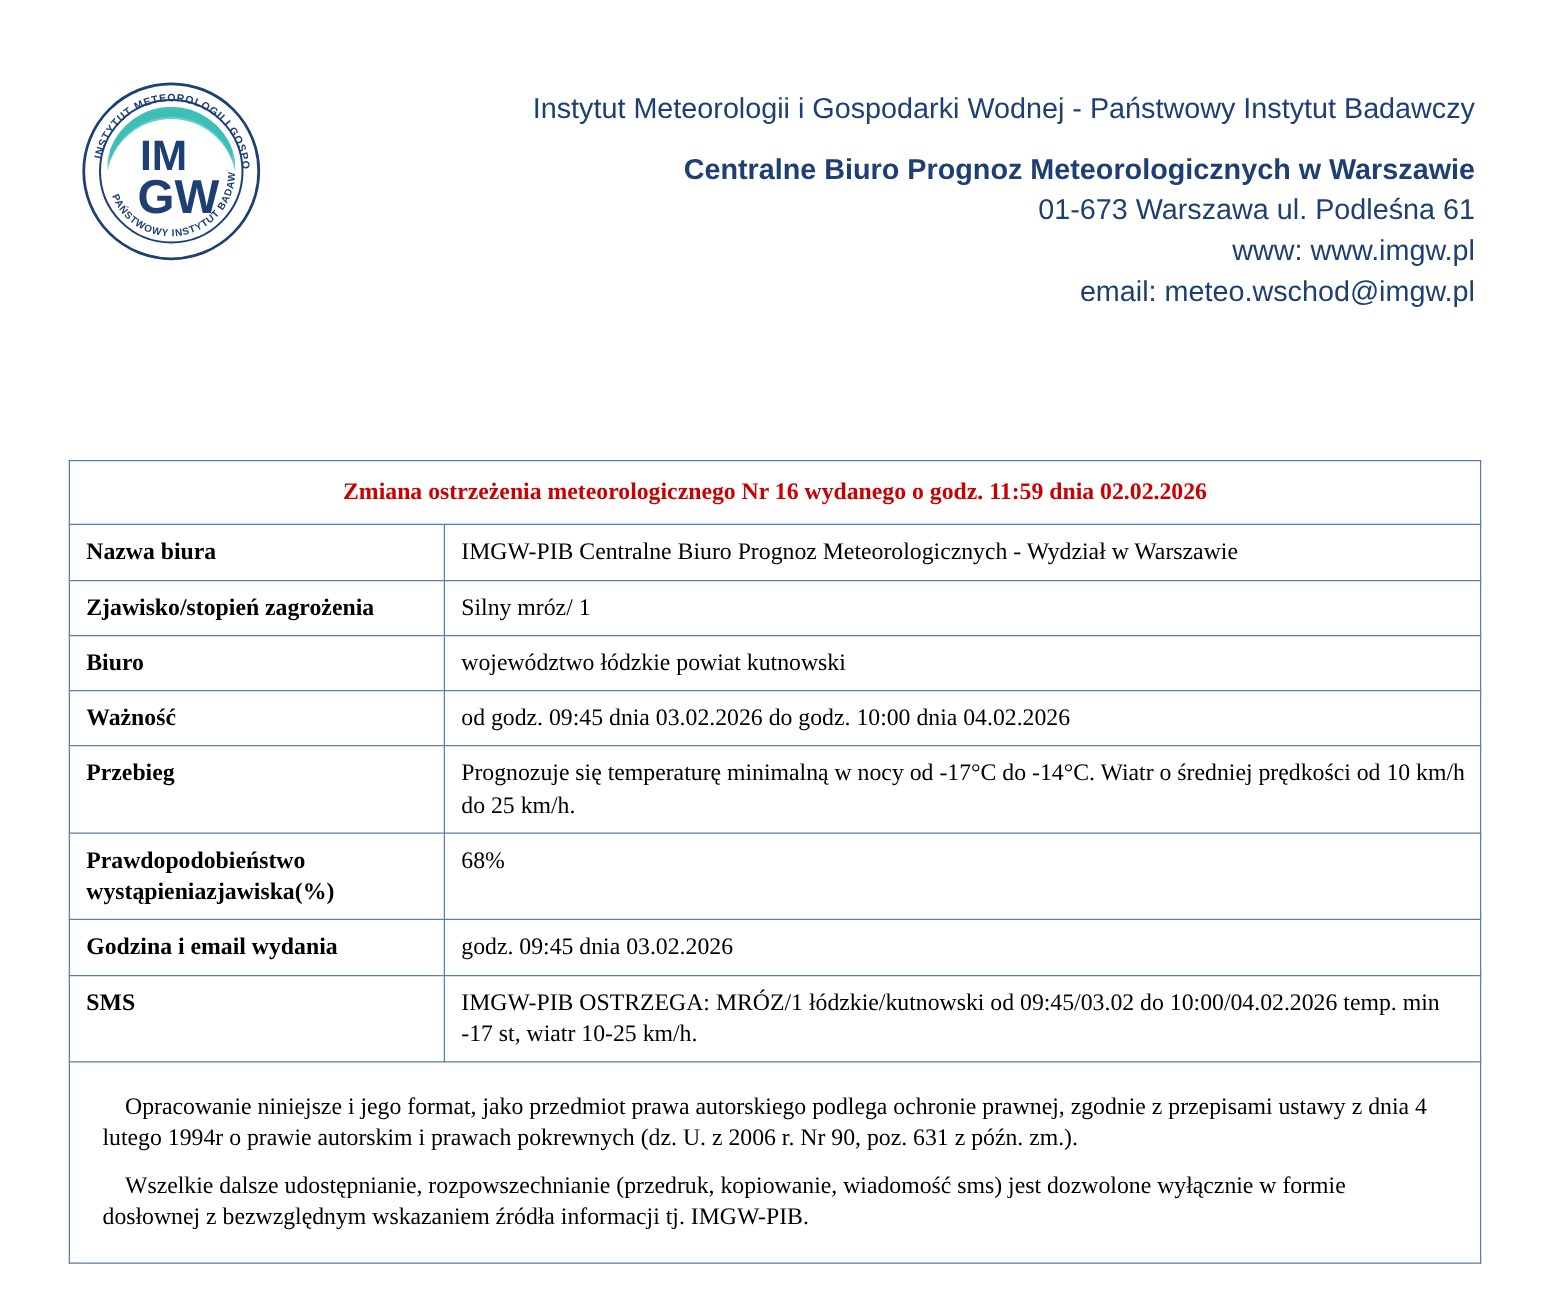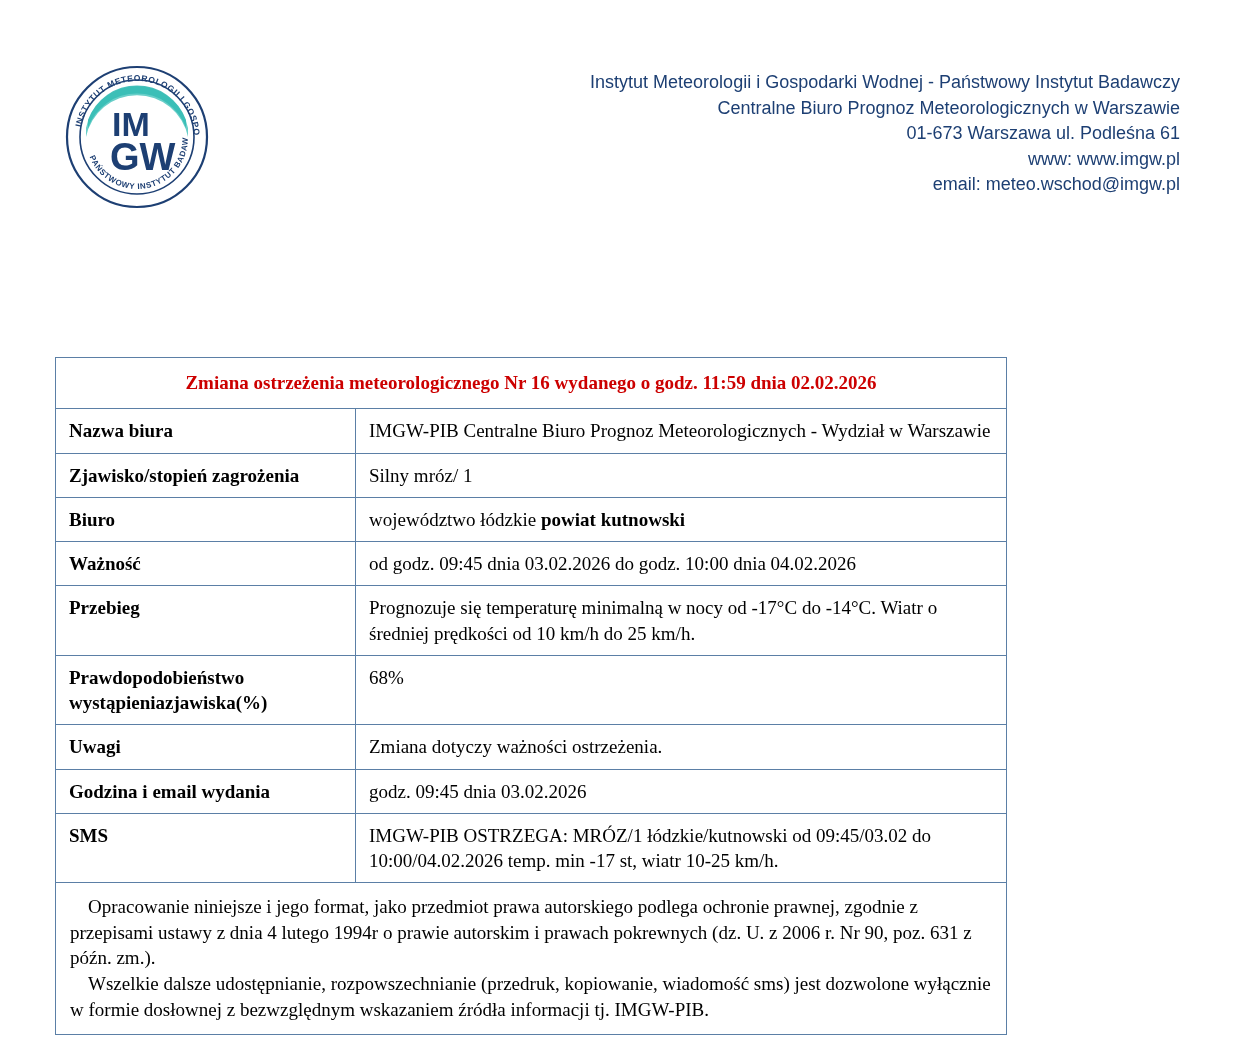--- a/index.html
+++ b/index.html
@@ -40,33 +40,34 @@
   .header-text {
     flex: 1 1 auto;
     text-align: right;
     font-family: "Liberation Sans", sans-serif;
     color: #1d3f73;
     line-height: 1.42;
     padding-top: 30px;
     padding-right: 5px;
   }
   .header-text div {
-    font-size: 18px;
+    font-size: 23px;
     white-space: nowrap;
   }
   .header-text .bold {
-    font-weight: normal;
+    font-weight: bold;
+    margin-top: 16px;
   }
 
   
   .doc-table {
     position: absolute;
     left: 55px;
-    top: 357px;
-    width: 952px;
+    top: 368px;
+    width: 1130px;
     border-collapse: collapse;
     table-layout: fixed;
   }
   .doc-table td {
     border: 1px solid #5b7fa6;
     padding: 9px 12px 9px 13px;
     vertical-align: top;
     font-size: 19px;
     line-height: 1.33;
   }
@@ -79,29 +80,29 @@
   }
   .label-cell {
     width: 300px;
     font-weight: bold;
     font-size: 19px;
   }
   .value-cell {
     font-size: 19px;
   }
   .value-cell .b {
-    font-weight: bold;
+    font-weight: normal;
   }
   .footer-cell {
     font-size: 19px;
     line-height: 1.38;
     padding: 11px 14px 12px 14px !important;
   }
   .footer-cell p {
-    margin: 0;
+    margin: 12px;
     text-indent: 18px;
   }
   .footer-cell p + p {
     margin-top: 1px;
   }
 </style>
 </head>
 <body>
 
 <div class="header">
@@ -171,24 +172,20 @@
     <tr>
       <td class="label-cell">Przebieg</td>
       <td class="value-cell">Prognozuje się temperaturę minimalną w nocy od -17°C do -14°C. Wiatr o średniej  prędkości od 10 km/h do 25 km/h.</td>
     </tr>
 
     <tr>
       <td class="label-cell">Prawdopodobieństwo wystąpieniazjawiska(%)</td>
       <td class="value-cell">68%</td>
     </tr>
 
-    <tr>
-      <td class="label-cell">Uwagi</td>
-      <td class="value-cell">Zmiana dotyczy ważności  ostrzeżenia.</td>
-    </tr>
 
     <tr>
       <td class="label-cell">Godzina i email wydania</td>
       <td class="value-cell">godz. 09:45 dnia 03.02.2026</td>
     </tr>
 
     <tr>
       <td class="label-cell">SMS</td>
       <td class="value-cell">IMGW-PIB OSTRZEGA: MRÓZ/1 łódzkie/kutnowski od 09:45/03.02 do 10:00/04.02.2026 temp. min -17 st, wiatr 10-25 km/h.</td>
     </tr>

